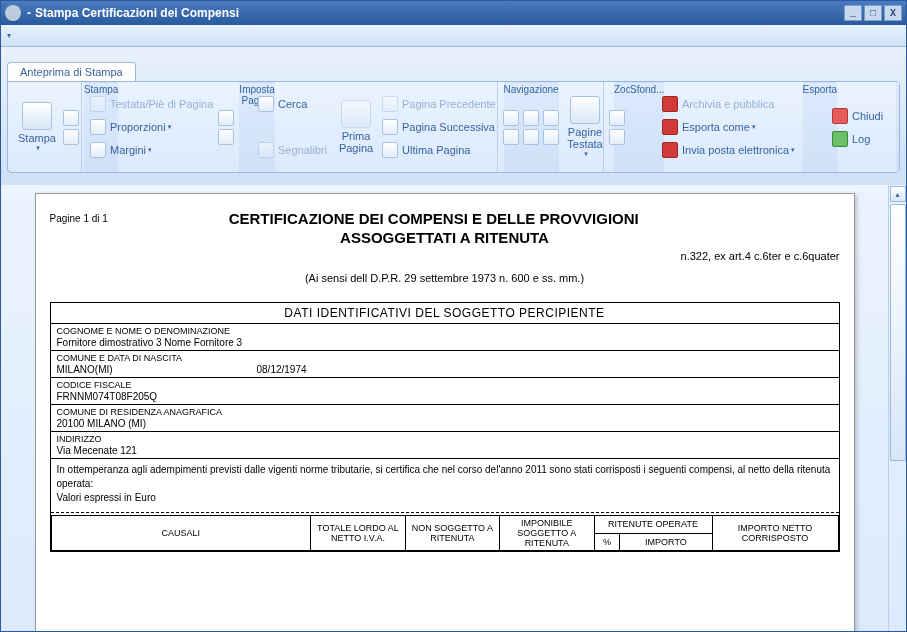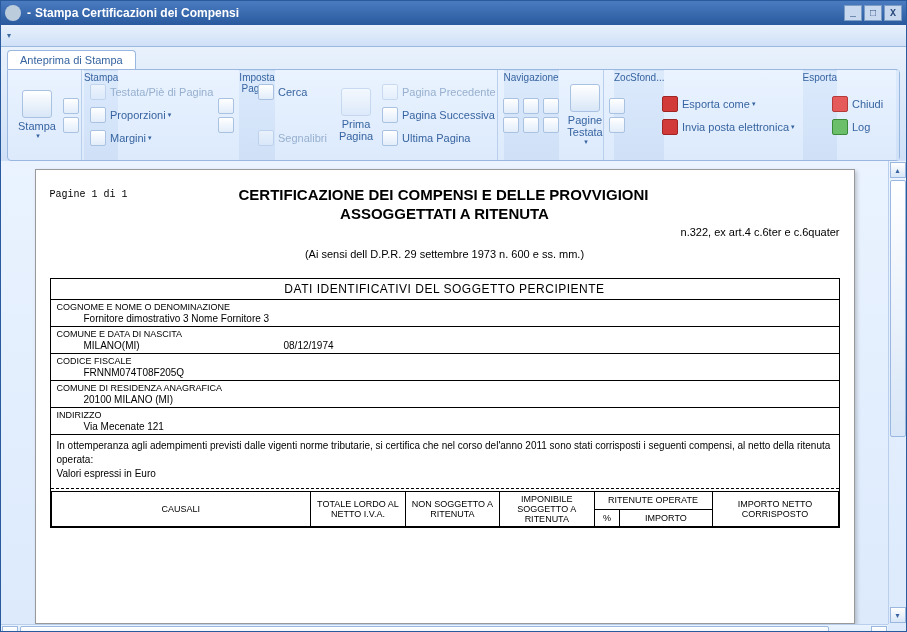--- a/index.html
+++ b/index.html
@@ -9,21 +9,21 @@
 .titlebar { height: 24px; background: linear-gradient(#4a7bc0, #2a5a9e); color: #fff; display: flex; align-items: center; padding: 0 4px; font-size: 12px; font-weight: bold; }
 .titlebar .ticon { width: 16px; height: 16px; background: #bcd; border-radius: 50%; margin-right: 6px; display: inline-block; }
 .titlebar .spacer { flex: 1; }
 .tbtn { width: 18px; height: 16px; margin-left: 2px; background: #c7d8ef; border: 1px solid #7a9cc5; color: #2a4a7a; display: inline-flex; align-items: center; justify-content: center; font-size: 10px; font-family: "Courier New", monospace; cursor: default; }
 
 
 .quickbar { height: 22px; background: linear-gradient(#e8f1fc, #cfe0f7); border-bottom: 1px solid #9ab8df; display: flex; align-items: center; padding: 0 6px; }
 .quickbar .qchev { font-size: 8px; color: #3b6aa0; }
 
 
-.ribbon-area { background: linear-gradient(#e8f1fc, #cfe0f7); padding: 0 6px; }
+.ribbon-area { background: linear-gradient(#e8f1fc, #cfe0f7); padding: 12px 6px; }
 .tabstrip { height: 22px; display: flex; align-items: flex-end; }
 .rtab { padding: 3px 12px; border: 1px solid #9ab8df; border-bottom: none; border-radius: 4px 4px 0 0; background: #fff; color: #3764a0; font-size: 11px; }
 .ribbon { background: linear-gradient(#eaf3ff, #dceafc); border: 1px solid #9ab8df; border-radius: 0 4px 4px 4px; height: 92px; display: flex; }
 .panel { border-right: 1px solid #b9cfeb; display: flex; flex-direction: row; }
 .panel-body { flex: 1; display: flex; align-items: center; padding: 2px 4px; }
 .panel-title { text-align: center; font-size: 10px; color: #3764a0; padding: 1px 0 2px; background: linear-gradient(#dceafc,#cfe0f7); border-top: 1px solid #cde0f5; }
 .bigbtn { display: flex; flex-direction: column; align-items: center; justify-content: center; color: #3764a0; padding: 2px 6px; min-width: 44px; text-align: center; line-height: 1.1; }
 .bigbtn .bicon { width: 30px; height: 28px; background: linear-gradient(#fff,#d8e6f7); border: 1px solid #a9c2e2; border-radius: 3px; margin-bottom: 2px; }
 .col { display: flex; flex-direction: column; gap: 1px; }
 .row { display: flex; gap: 2px; align-items: flex-start; }
@@ -35,32 +35,32 @@
 .sicon.red { background: #e55a5a; border-color: #b53a3a; }
 .sicon.grn { background: #6bbf6b; border-color: #3a8a3a; }
 .sq { width: 16px; height: 16px; border: 1px solid #a9c2e2; background: linear-gradient(#fff,#e2edfa); border-radius: 2px; margin: 1px; }
 .dd { font-size: 7px; color: #3764a0; margin-left: 2px; }
 
 
 .docarea { height: 463px; background: linear-gradient(#eaf3ff,#dceafc); position: relative; display: flex; }
 .docscroll { flex: 1; overflow: hidden; display: flex; justify-content: center; padding-top: 8px; }
 .page { width: 820px; background: #fff; border: 1px solid #999; box-shadow: 2px 2px 4px rgba(0,0,0,.2); padding: 16px 14px; font-family: Arial, sans-serif; color: #000; font-size: 11px; }
 .pg-line { display: flex; align-items: center; }
-.pg-left { font-size: 10px; font-family: Liberation Mono, monospace; }
+.pg-left { font-size: 10px; }
 .pg-title { flex: 1; text-align: center; font-weight: bold; font-size: 15px; }
 .pg-sub { text-align: center; font-weight: bold; font-size: 15px; margin-top: 2px; }
 .right-note { text-align: right; font-size: 11px; margin-top: 4px; }
 .center-note { text-align: center; font-size: 11px; margin-top: 10px; }
 
 .box { border: 1px solid #000; margin-top: 18px; }
 .box-head { text-align: center; font-size: 12px; border-bottom: 1px solid #000; padding: 3px; letter-spacing: .5px; }
 .cell { border-bottom: 1px solid #000; padding: 2px 6px; font-size: 10px; }
 .cell:last-child { border-bottom: none; }
 .label { font-size: 9px; }
-.val { font-size: 10px; padding-top: 1px; margin-left: 27px; }
+.val { font-size: 10px; padding-top: 1px; }
 .two { display: flex; }
 .two > div:first-child { width: 200px; }
 .bodytext { padding: 4px 6px; font-size: 10px; line-height: 1.4; }
 .dashrow { border-bottom: 1px dashed #000; height: 4px; }
 
 table.thdr { width: 100%; border-collapse: collapse; font-size: 9px; margin-top: 2px; }
 table.thdr td { border: 1px solid #000; text-align: center; padding: 2px; vertical-align: middle; }
 
 .vscroll { width: 18px; background: linear-gradient(#eaf3ff,#dceafc); border-left: 1px solid #b9cfeb; display: flex; flex-direction: column; align-items: center; }
 .sbtn { width: 16px; height: 16px; background: linear-gradient(#fff,#d8e6f7); border: 1px solid #9ab8df; font-size: 8px; color: #3764a0; display: flex; align-items: center; justify-content: center; margin: 1px; }
@@ -201,20 +201,24 @@
           <div class="sq"></div>
           <div class="sq"></div>
         </div>
       </div>
       <div class="panel-title">Sfond...</div>
     </div>
 
     <div class="panel" style="width:170px">
       <div class="panel-body">
         <div class="col" style="flex:1">
+          <div class="smbtn dis">
+              <span class="sicon pdf"></span>
+              <span>Archivia e pubblica</span>
+            </div>
           <div class="smbtn">
               <span class="sicon pdf"></span>
               <span>Esporta come</span>
               <span class="dd">▾</span>
             </div>
           <div class="smbtn">
               <span class="sicon pdf"></span>
               <span>Invia posta elettronica</span>
               <span class="dd">▾</span>
             </div>

